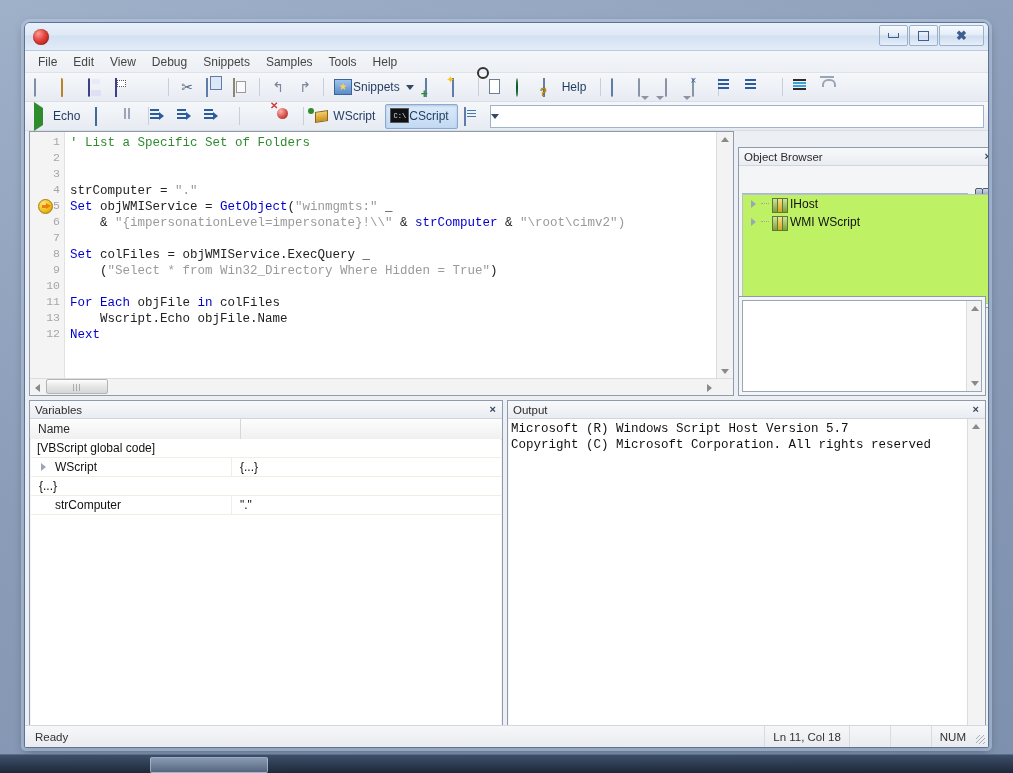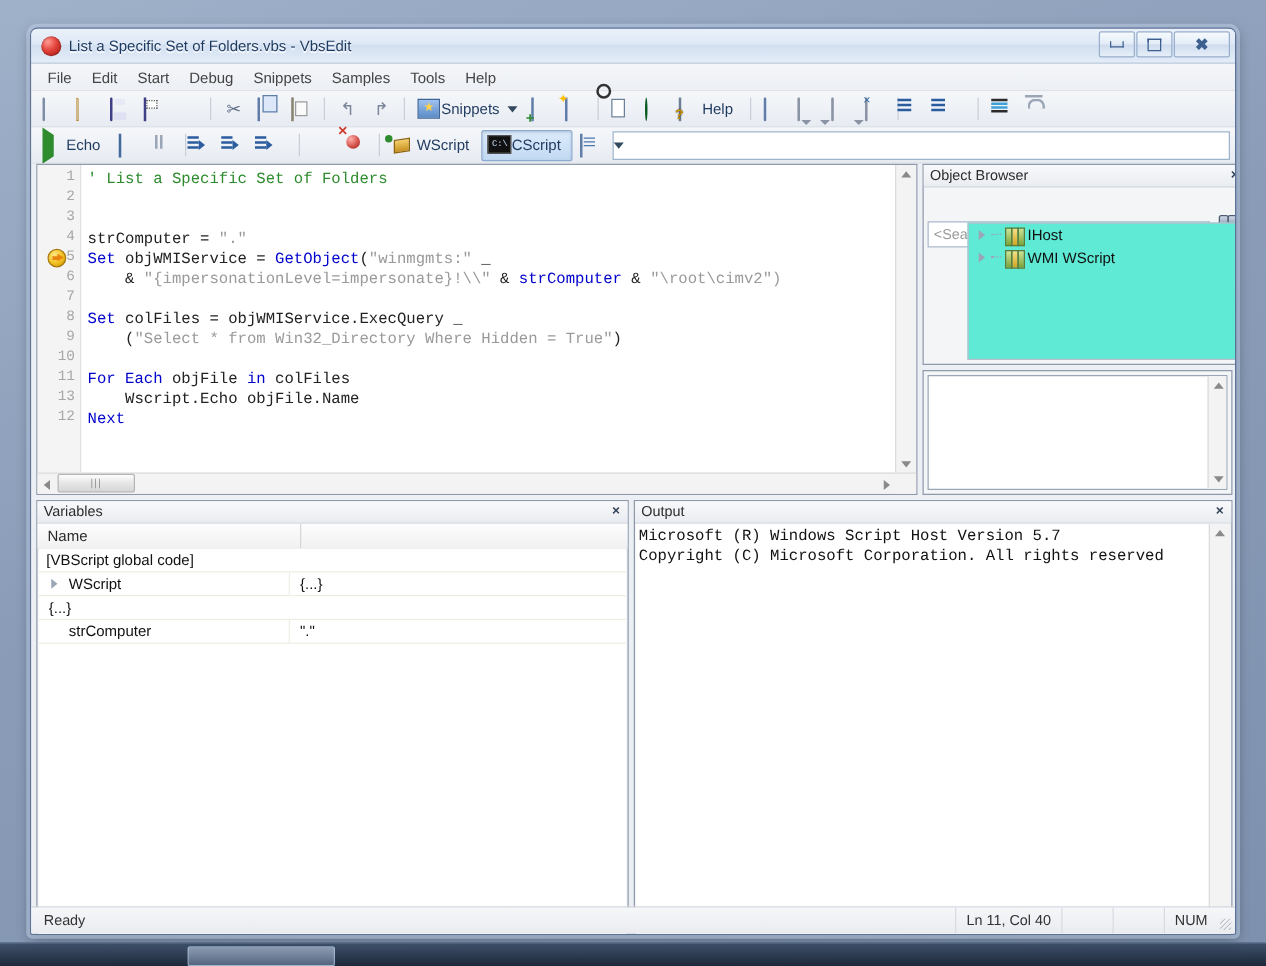--- a/index.html
+++ b/index.html
@@ -318,21 +318,21 @@
     font-size: 11.5px;
     color: #2b2b2b;
   }
   .panel-close {
     margin-left: auto; margin-right: 6px;
     font-size: 11px; font-weight: bold; color:#35465c;
     line-height:1; cursor:default;
   }
 
   
-  #objbrowser { left: 713px; top: 0; width: 260px; height: 161px; }
+  #objbrowser { left: 713px; top: 16px; width: 260px; height: 161px; text-align: right; }
   #obsearchrow {
     display:flex; align-items:center; gap:2px;
     padding: 3px 3px 3px 3px;
   }
   #obsearch {
     flex:1; height:19px;
     border:1px solid #a9b8cb; background:#fff;
     display:flex;align-items:center;margin-top:24px;
   }
   #obsearch span { font-size:11.5px;color:#9b9b9b;padding-left:4px;flex:1;}
@@ -340,23 +340,22 @@
   #obbino {
     width:22px;height:21px;
     border:1px solid transparent;border-radius:2px;
     display:flex;align-items:center;justify-content:center;
   }
   .ic-bino{width:15px;height:12px;position:relative;}
   .ic-bino::before,.ic-bino::after{content:"";position:absolute;top:2px;width:6px;height:9px;background:linear-gradient(#cfd8e6,#7d8ea6);border:1px solid #4d5c72;border-radius:2px;}
   .ic-bino::before{left:0;} .ic-bino::after{right:0;}
   #obtree {
     position:absolute; left:3px; right:3px; top:46px; bottom:3px;
-    background:#5eead4; border:1px solid #b5bfcd;
+    background:#bef264; border:1px solid #b5bfcd;
     overflow:hidden;
-    margin-left:32px;
   }
   .tree-row {
     display:flex; align-items:center; gap:3px;
     height:18px; padding-left:6px;
     font-size:12px; color:#111;
   }
   .tw { width:9px;height:9px;display:flex;align-items:center;justify-content:center;}
   .twist {width:0;height:0;border-top:4px solid transparent;border-bottom:4px solid transparent;border-left:5px solid #9aa6b6;}
   .tdots { width:8px;height:1px;border-top:1px dotted #9aa6b6;}
   .ic-books { width:15px;height:13px;position:relative;flex:none;}
@@ -435,38 +434,37 @@
 </style>
 </head>
 <body>
 
 <div id="desktop">
 
   <div id="window">
 
     <div id="titlebar">
       <div id="appicon"></div>
-      <div id="titletext">List a Specific Set of Folders.vbs - VbsEdit</div>
       <div class="wbtns">
         <div class="wbtn">
             <span class="gl-min"></span>
           </div>
         <div class="wbtn">
             <span class="gl-max"></span>
           </div>
         <div class="wbtn close">
             <span class="gl-close">✖</span>
           </div>
       </div>
     </div>
 
     <div id="menubar">
       <div class="menuitem">File</div>
       <div class="menuitem">Edit</div>
-      <div class="menuitem">Start</div>
+      <div class="menuitem">View</div>
       <div class="menuitem">Debug</div>
       <div class="menuitem">Snippets</div>
       <div class="menuitem">Samples</div>
       <div class="menuitem">Tools</div>
       <div class="menuitem">Help</div>
     </div>
 
     <div class="toolbar">
       <div class="tbtn">
           <span class="ic"><span class="ic-page"></span></span>
@@ -744,21 +742,21 @@
 
           </div>
 
         </div>
       </div>
 
     </div>
 
     <div id="statusbar">
       <div id="sb-ready">Ready</div>
-      <div class="sb-cell">Ln 11, Col 40</div>
+      <div class="sb-cell">Ln 11, Col 18</div>
       <div class="sb-cell" style="width:24px"></div>
       <div class="sb-cell" style="width:24px"></div>
       <div class="sb-cell">NUM</div>
       <div class="sb-grip"></div>
     </div>
 
   </div>
 
   <div id="taskbar">
     <div id="taskitem"></div>

